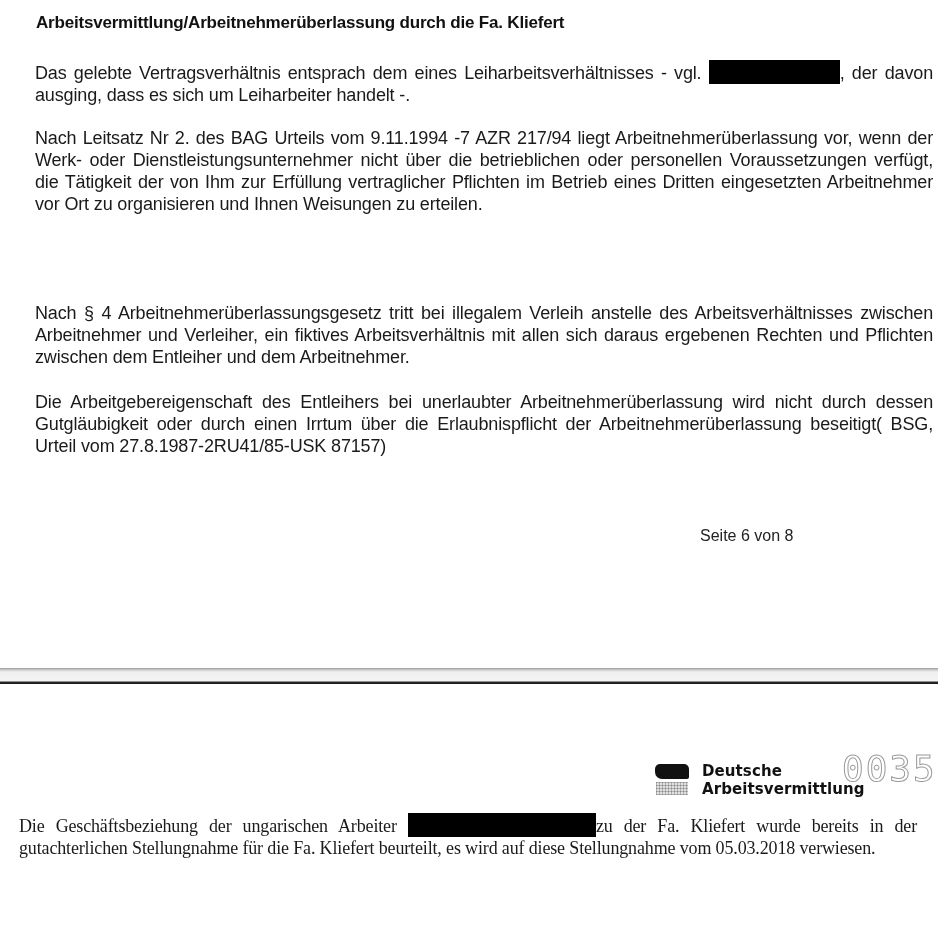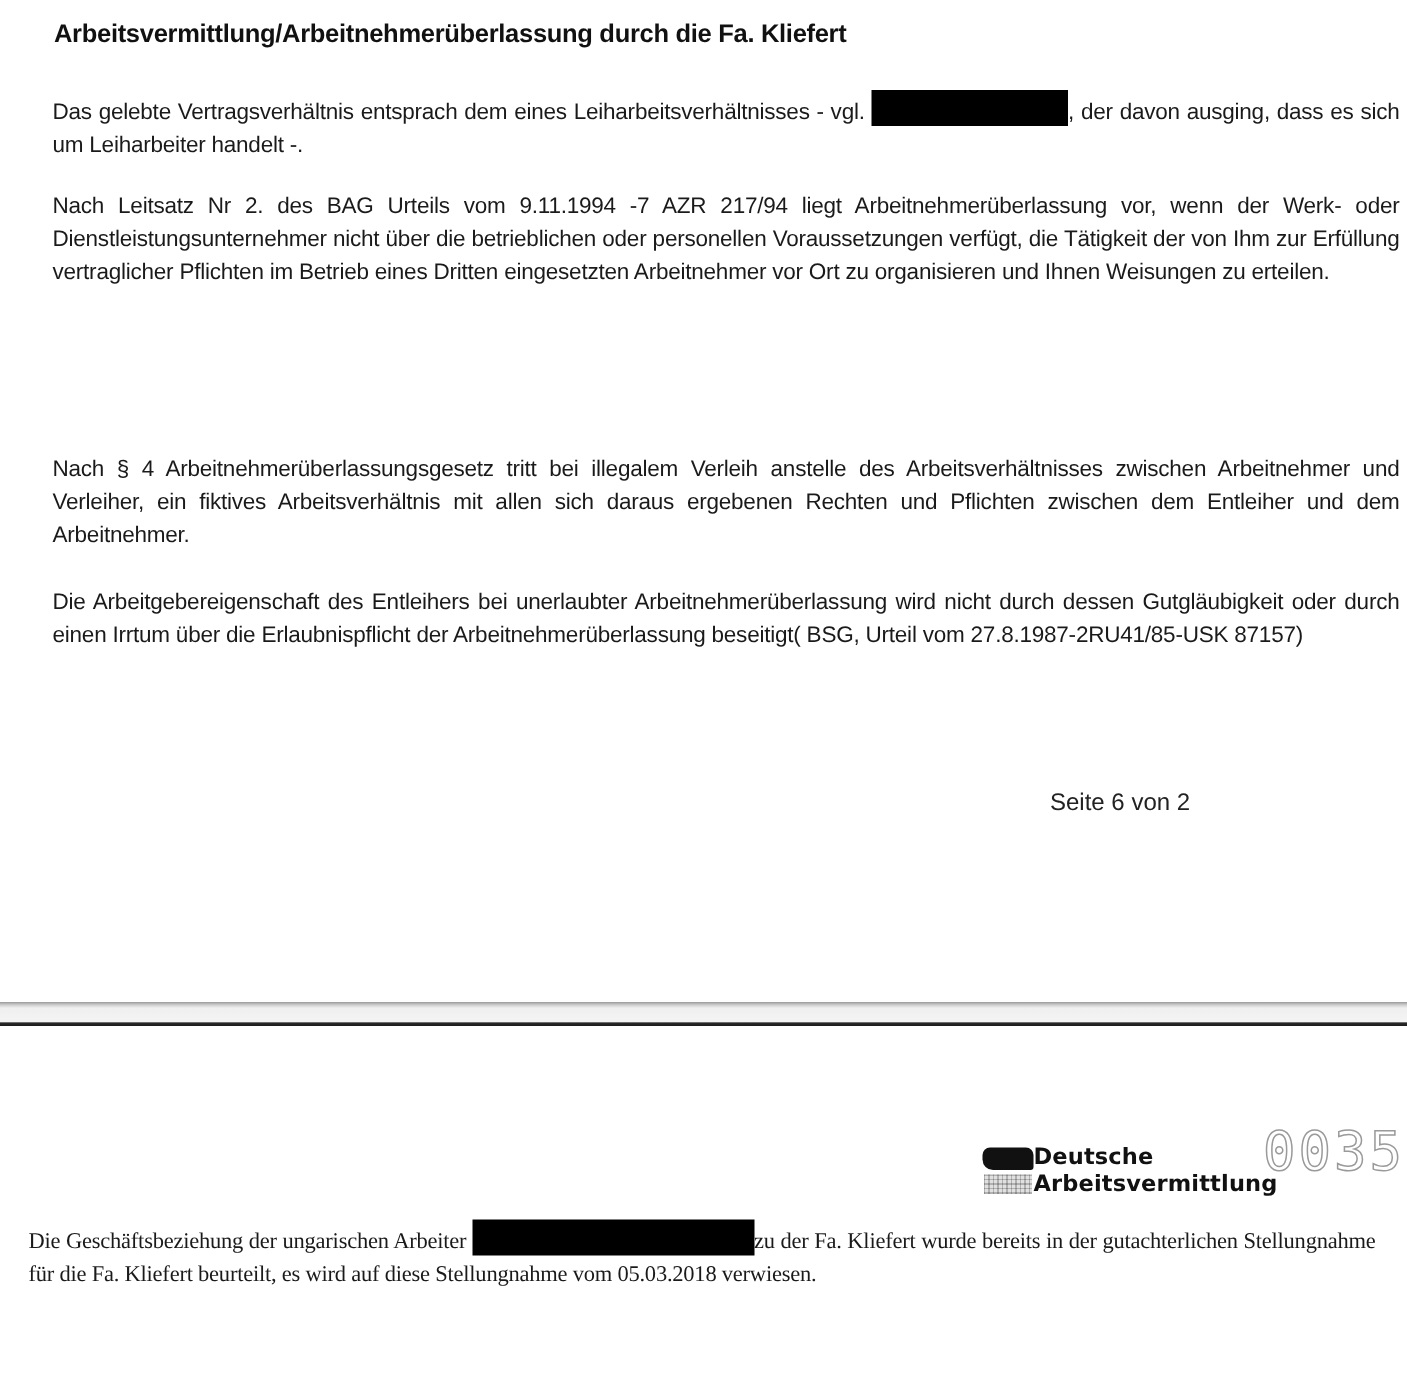--- a/index.html
+++ b/index.html
@@ -30,21 +30,21 @@
       font-size: 17px;
       font-weight: bold;
       letter-spacing: -0.2px;
       margin: 0;
       color: #111;
     }
     .para {
       position: absolute;
       left: 19px;
       width: 898px;
-      font-size: 15px;
+      font-size: 18px;
       line-height: 22px;
       text-align: justify;
       margin: 0;
       color: #1a1a1a;
       letter-spacing: -0.15px;
     }
     .para.last-line-left { text-align-last: left; }
     .redact {
       display: inline-block;
       background: #000;
@@ -72,22 +72,22 @@
       left: 0; top: 684px;
       width: 938px;
       height: 247px;
       background: #ffffff;
     }
     .logo {
       position: absolute;
       left: 655px;
       top: 762px;
       display: flex;
-      align-items: flex-end;
-      gap: 0;
+      align-items: center;
+      gap: 13px;
     }
     .logo-mark {
       width: 34px;
       height: 34px;
       position: relative;
     }
     .logo-mark .top {
       position: absolute;
       left: 0; top: 1px;
       width: 34px; height: 15px;
@@ -134,21 +134,21 @@
     <span>Das gelebte Vertragsverhältnis entsprach dem eines Leiharbeitsverhältnisses - vgl. </span><span class="redact" style="width:131px;"></span><span>, der davon ausging, dass es sich um Leiharbeiter handelt -.</span>
   </p>
 
   <p class="para last-line-left" style="top:127px;">Nach Leitsatz Nr 2. des BAG Urteils vom 9.11.1994 -7 AZR 217/94 liegt Arbeitnehmerüberlassung vor, wenn der Werk- oder Dienstleistungsunternehmer nicht über die betrieblichen oder personellen Voraussetzungen verfügt, die Tätigkeit der von Ihm zur Erfüllung vertraglicher Pflichten im Betrieb eines Dritten eingesetzten Arbeitnehmer vor Ort zu organisieren und Ihnen Weisungen zu erteilen.</p>
 
 
   <p class="para last-line-left" style="top:302px;">Nach § 4 Arbeitnehmerüberlassungsgesetz  tritt bei illegalem Verleih anstelle des Arbeitsverhältnisses zwischen Arbeitnehmer und Verleiher, ein fiktives Arbeitsverhältnis mit allen sich daraus ergebenen Rechten und Pflichten zwischen dem Entleiher und dem Arbeitnehmer.</p>
 
   <p class="para last-line-left" style="top:391px;">Die Arbeitgebereigenschaft des Entleihers bei unerlaubter Arbeitnehmerüberlassung wird nicht durch dessen Gutgläubigkeit oder durch einen Irrtum über die Erlaubnispflicht der Arbeitnehmerüberlassung beseitigt( BSG, Urteil vom 27.8.1987-2RU41/85-USK 87157)</p>
 
-  <p class="page-number">Seite 6 von 2</p>
+  <p class="page-number">Seite 6 von 8</p>
 </div>
 
 <div class="page-break"></div>
 
 <div class="page-bottom"></div>
 
 <div class="logo">
   <div class="logo-mark">
     <div class="top"></div>
     <div class="bottom"></div>

